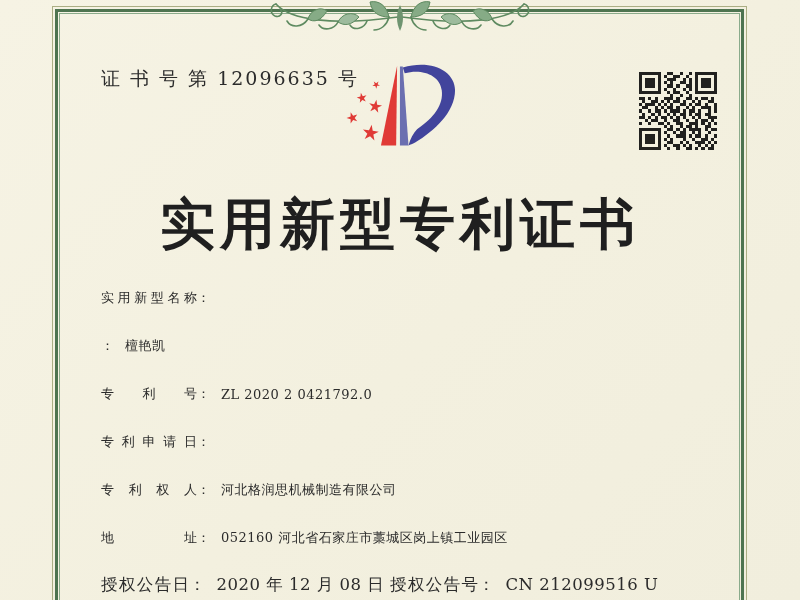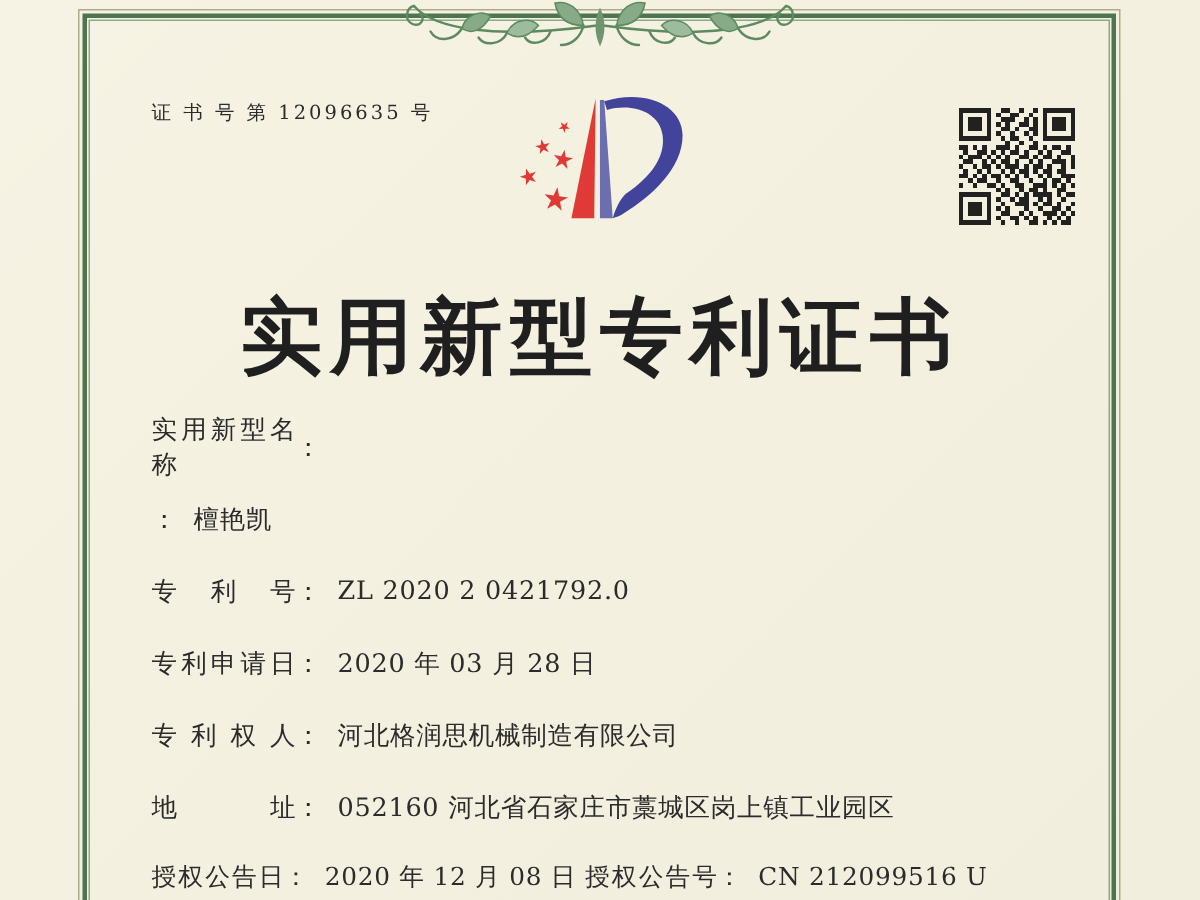--- a/index.html
+++ b/index.html
@@ -7,29 +7,29 @@
     position:relative;width:800px;height:600px;overflow:hidden;
     background:linear-gradient(135deg,#f6f3e4 0%,#f3f0df 55%,#f1eedd 100%);
     font-family:"DejaVu Serif","Liberation Serif",serif;
     color:#2b2b2b;
   }
   
   .frame-outer{position:absolute;left:52px;right:53px;top:6px;bottom:-30px;border:1px solid #abae84;}
   .frame-mid{position:absolute;left:2px;right:2px;top:2px;bottom:-10px;border:3px solid #4e7450;}
   .frame-inner{position:absolute;left:1px;right:1px;top:1px;bottom:-10px;border:1px solid #8aab8b;}
   .ornament{position:absolute;left:270px;top:-6px;width:260px;height:40px;z-index:3;}
-  .cert-no{position:absolute;left:101px;top:66px;font-size:13px;letter-spacing:2px;}
+  .cert-no{position:absolute;left:101px;top:66px;font-size:19px;letter-spacing:2px;}
   .logo{position:absolute;left:336px;top:59px;width:126px;height:95px;}
   .qr{position:absolute;left:639px;top:72px;width:78px;height:78px;}
   .title{
     position:absolute;left:0;top:188px;width:800px;text-align:center;
     font-size:55px;font-weight:bold;letter-spacing:5px;color:#1f1f1f;
   }
   .fields{position:absolute;left:101px;top:274px;width:640px;}
-  .field-row{height:48px;display:flex;align-items:center;font-size:17px;}
+  .field-row{height:48px;display:flex;align-items:center;font-size:13px;}
   .flabel{display:inline-block;width:96px;text-align:justify;text-align-last:justify;}
   .fsep{display:inline-block;margin-right:11px;}
   .fvalue{letter-spacing:0.5px;white-space:nowrap;}
   .footer-row{position:absolute;left:101px;top:574px;width:640px;font-size:16.5px;}
   .fgroup{position:absolute;top:0;white-space:nowrap;}
   .fgroup.left{left:0;}
   .fgroup.right{left:289px;}
   .footer-row .flabel{width:88px;}
 </style>
 </head>
@@ -104,21 +104,20 @@
         <span class="fvalue">檀艳凯</span>
     </div>
     <div class="field-row">
       <span class="flabel">专利号</span>
         <span class="fsep">：</span>
         <span class="fvalue">ZL 2020 2 0421792.0</span>
     </div>
     <div class="field-row">
       <span class="flabel">专利申请日</span>
         <span class="fsep">：</span>
-        <span class="fvalue">2020 年 03 月 28 日</span>
     </div>
     <div class="field-row">
       <span class="flabel">专利权人</span>
         <span class="fsep">：</span>
         <span class="fvalue">河北格润思机械制造有限公司</span>
     </div>
     <div class="field-row">
       <span class="flabel">地址</span>
         <span class="fsep">：</span>
         <span class="fvalue">052160 河北省石家庄市藁城区岗上镇工业园区</span>

